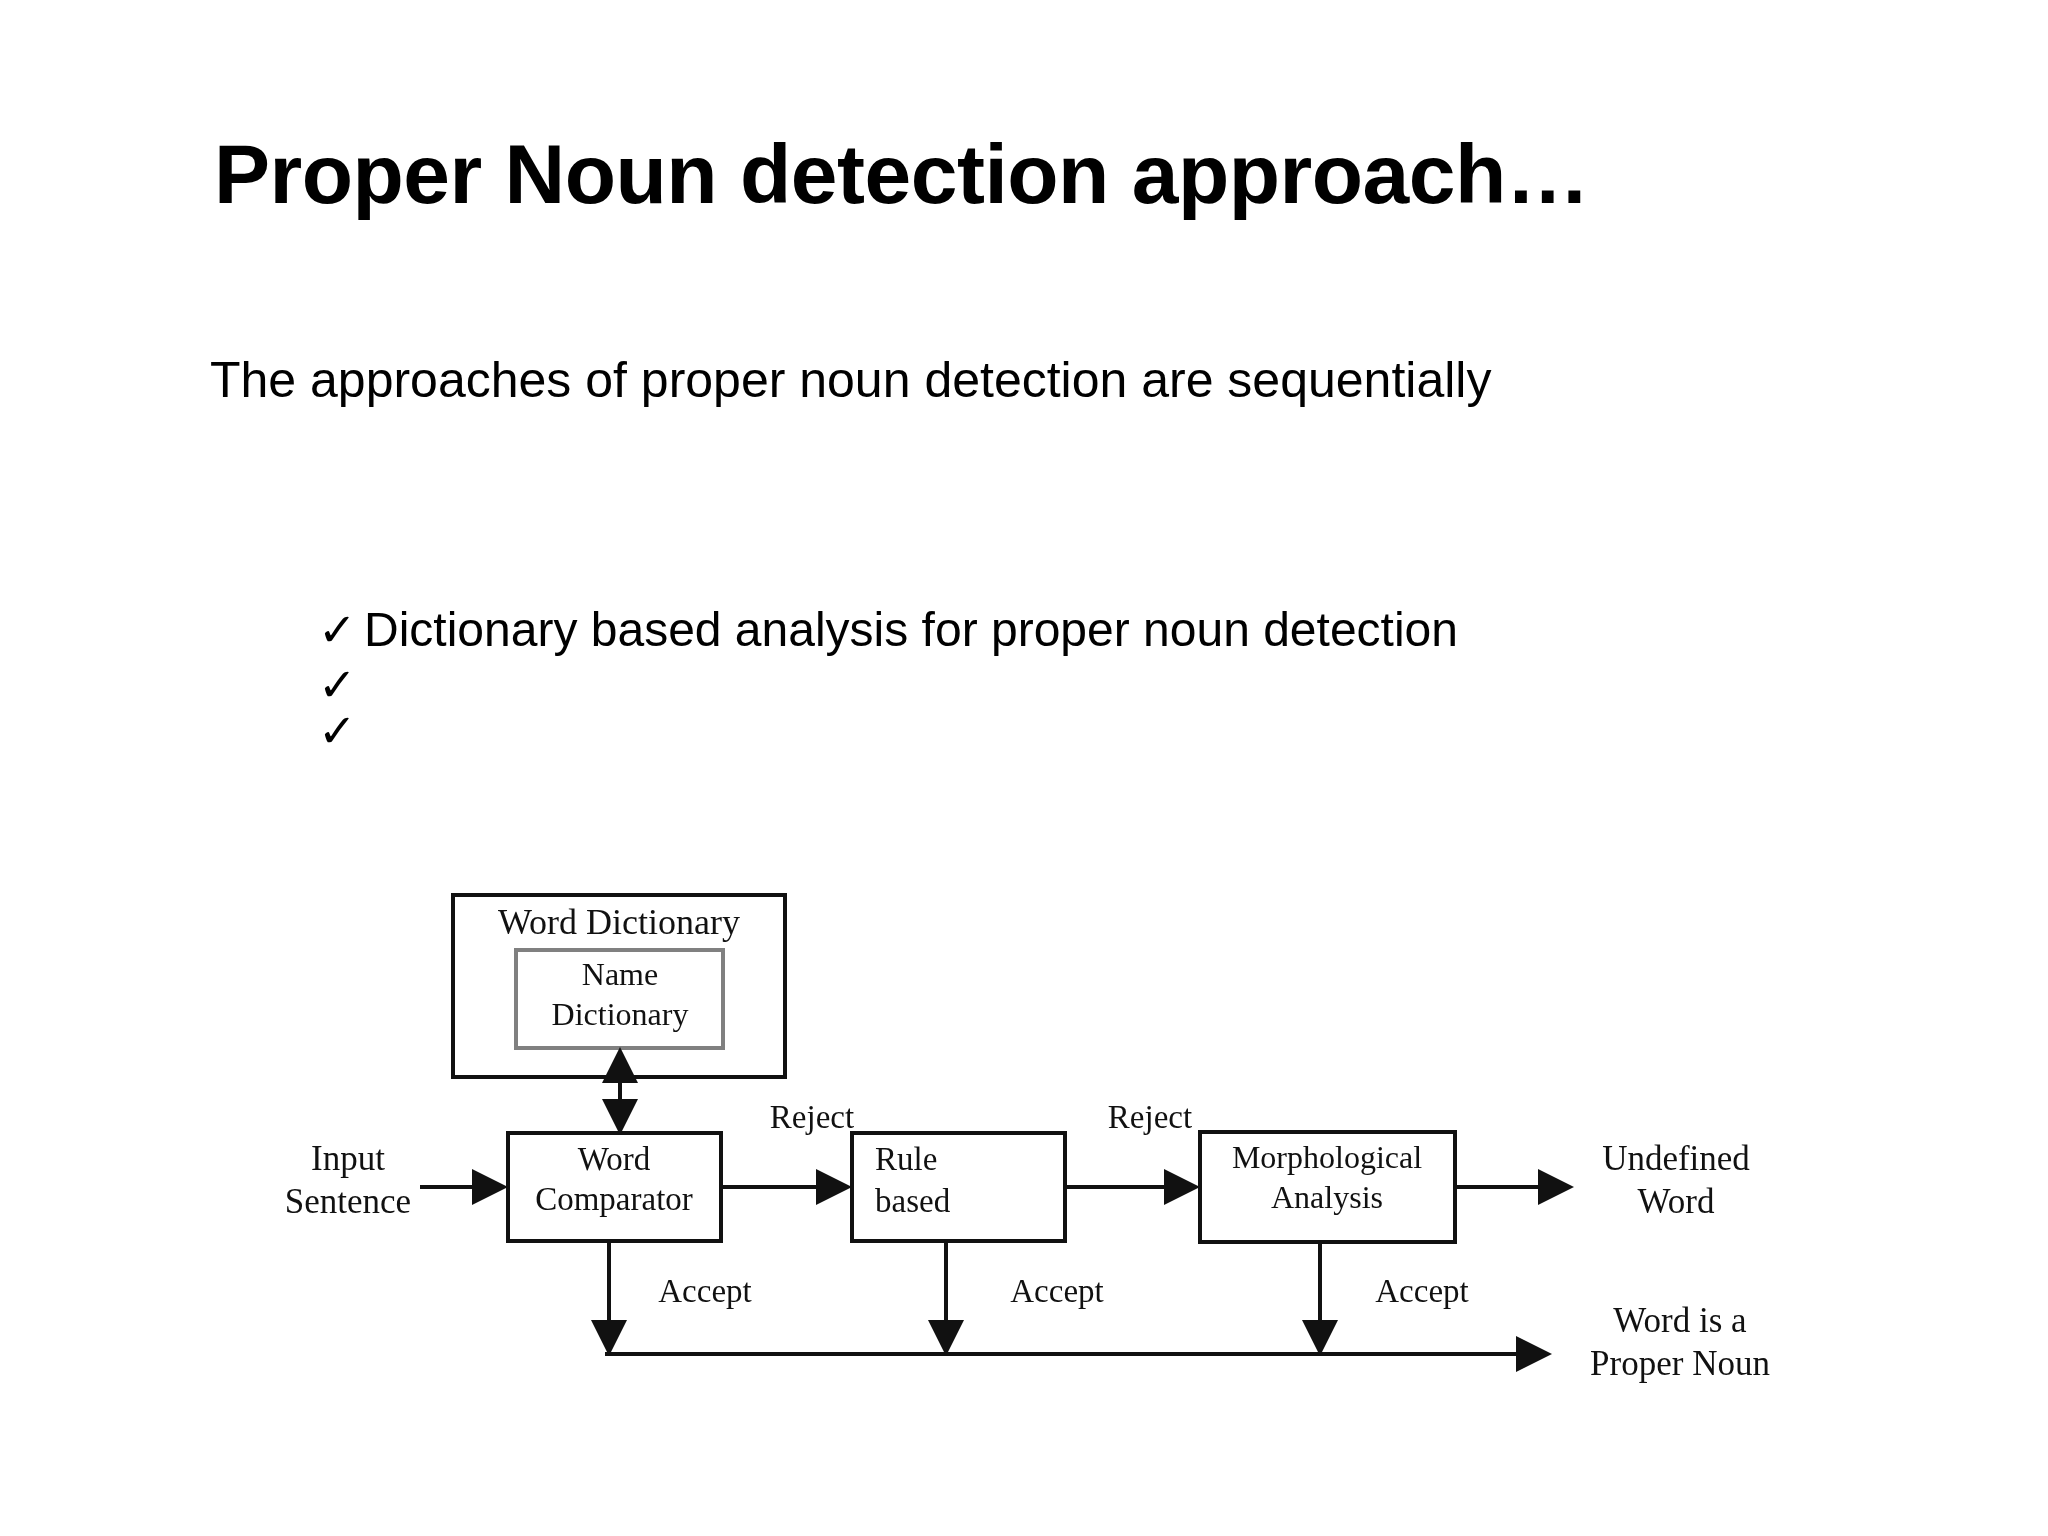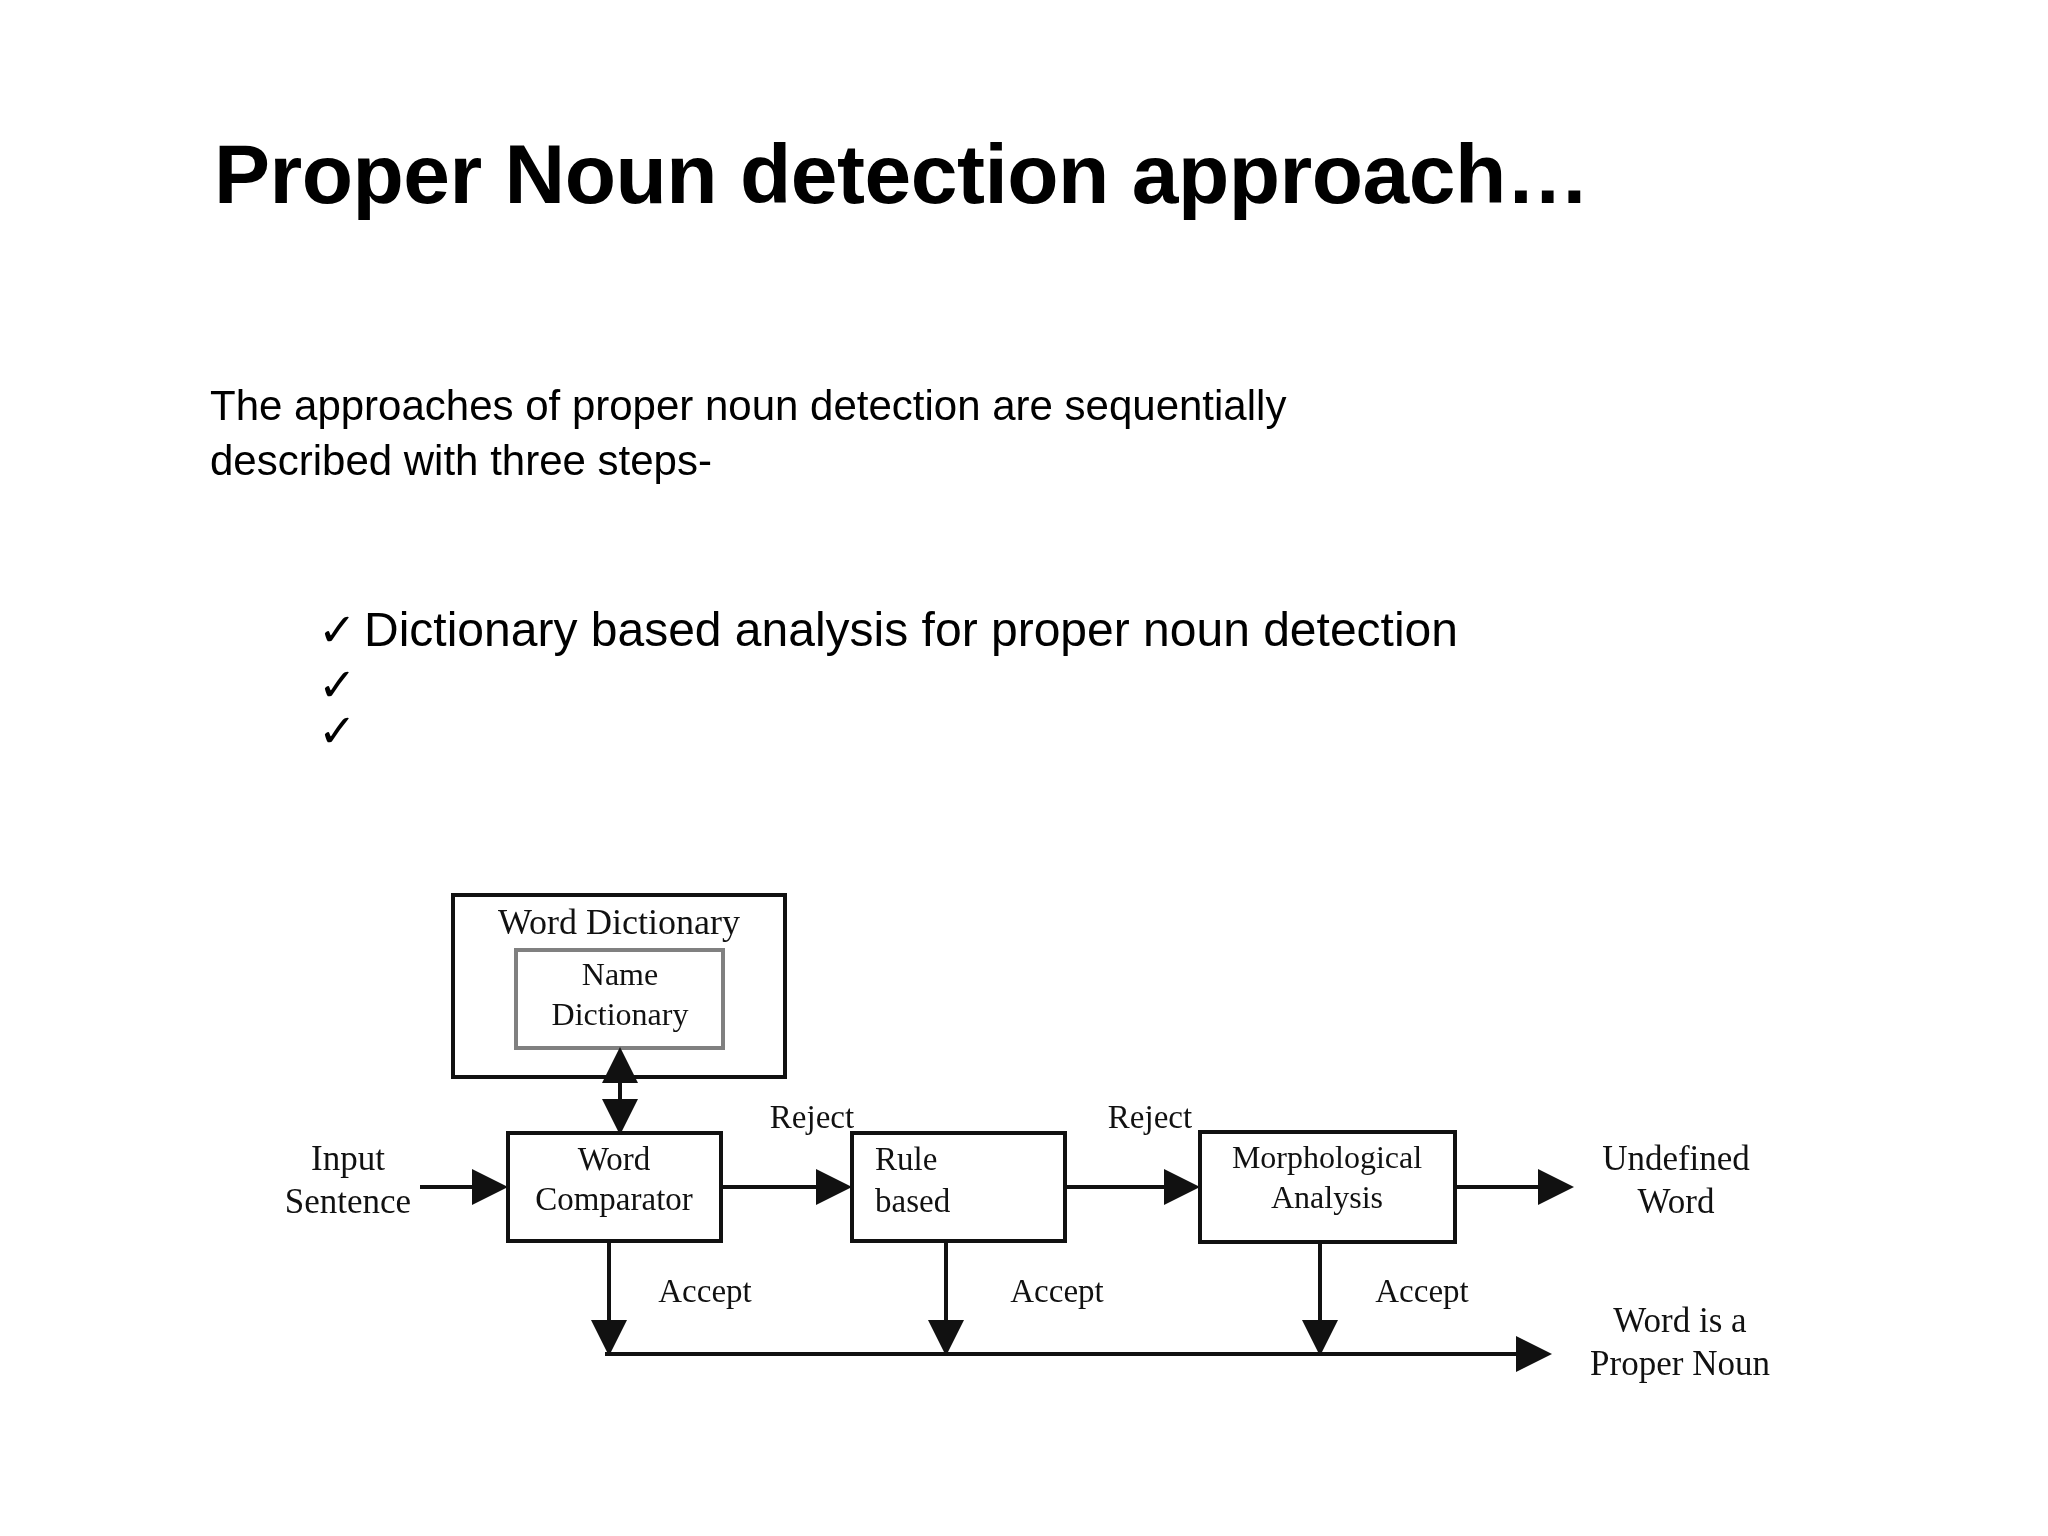--- a/index.html
+++ b/index.html
@@ -30,24 +30,23 @@
     color: #000000;
     white-space: nowrap;
   }
 
   
   #intro-paragraph {
     position: absolute;
     left: 210px;
     top: 348px;
     width: 1680px;
-    font-size: 42px;
+    font-size: 50px;
     line-height: 1.30;
     color: #000000;
-    margin-top: 31px;
   }
   #intro-paragraph .line { display: block; }
 
   
   #bullet-list {
     position: absolute;
     left: 318px;
     top: 598px;
     width: 1700px;
   }
@@ -82,21 +81,20 @@
     fill: #111111;
   }
 </style>
 </head>
 <body>
 
 <div id="slide-title">Proper Noun detection approach…</div>
 
 <div id="intro-paragraph">
   <span class="line">The approaches of proper noun detection are sequentially</span>
-  <span class="line">described  with three steps-</span>
 </div>
 
 <div id="bullet-list">
 
   <div class="bullet-row">
     <span class="bullet-check">✓</span>
     <span class="bullet-text">Dictionary based analysis for  proper noun detection</span>
   </div>
 
   <div class="bullet-row">

